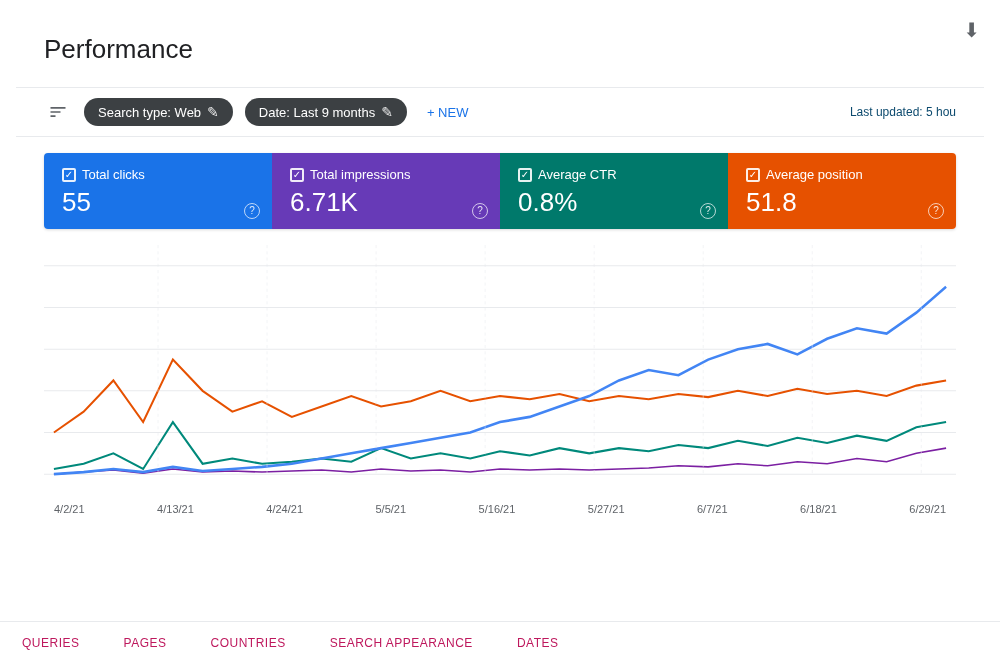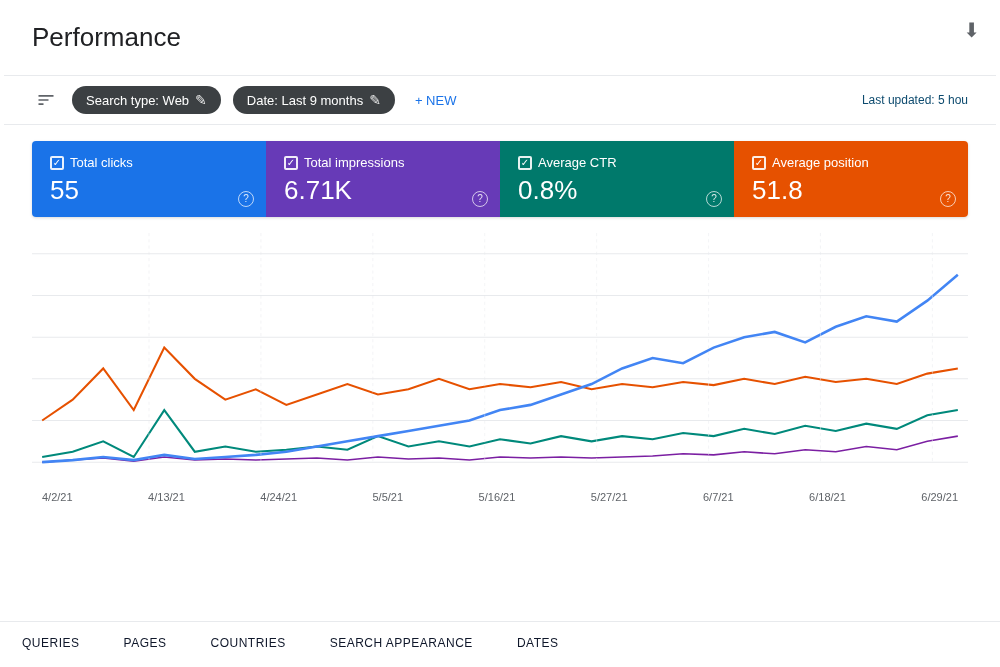--- a/index.html
+++ b/index.html
@@ -18,21 +18,21 @@
       background: #fff;
       position: relative;
       overflow: hidden;
     }
 
     
     .content-wrapper {
       position: absolute;
       top: 0; left: 0; right: 0; bottom: 0;
       background: #fff;
-      padding: 4px;
+      padding: 16px;
     }
 
     
     .header {
       padding: 18px 28px 8px 28px;
       background: #fff;
       border-bottom: 1px solid #e8eaed;
     }
 
     .page-title {
@@ -190,21 +190,21 @@
       position: absolute;
       bottom: 0;
       left: 0; right: 0;
       background: #fff;
     }
 
     .tab-item {
       padding: 14px 22px;
       font-size: 12px;
       font-weight: 500;
-      color: #0f172a;
+      color: #be185d;
       text-transform: uppercase;
       letter-spacing: 0.5px;
       cursor: pointer;
       border-bottom: 3px solid transparent;
     }
 
     
     .download-icon {
       position: absolute;
       top: 18px;

